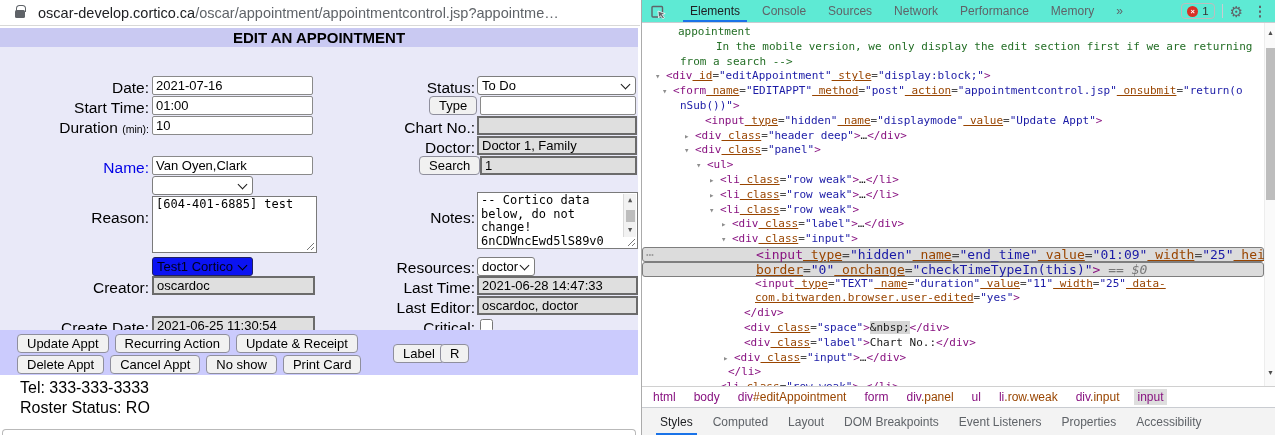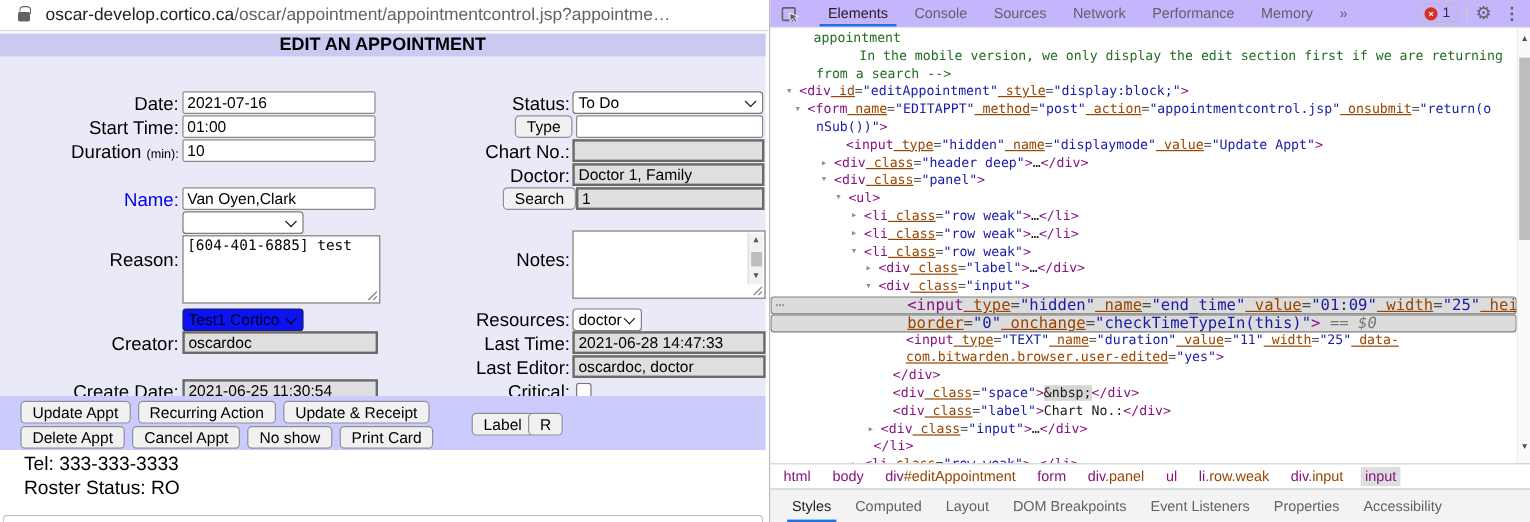--- a/index.html
+++ b/index.html
@@ -53,21 +53,21 @@
   .cb { position:absolute; width:13px; height:13px; accent-color:#444; }
 
   .tel { position:absolute; left:20px; top:379px; font-size:16px; color:#000; }
   .roster { position:absolute; left:20px; top:399px; font-size:16px; color:#000; }
   .bottomline { position:absolute; left:2px; top:429px; width:634px; height:6px;
                 border:1px solid #B9B9B9; border-bottom:none; border-radius:4px 4px 0 0; }
 
   
   .dt { position:absolute; left:641px; top:0; width:634px; height:435px; background:#fff;
         border-left:1px solid #ABABAB; }
-  .dtbar { position:absolute; left:0; top:0; width:100%; height:23px; background:#c4b5fd;
+  .dtbar { position:absolute; left:0; top:0; width:100%; height:23px; background:#5eead4;
            border-bottom:1px solid #C9CCD1; display:flex; align-items:center; }
   .insp { margin-left:9px; width:16px; height:16px; display:inline-flex; align-items:center; }
   .dtabs { display:flex; height:100%; margin-left:12px; }
   .dtab { position:relative; display:flex; align-items:center; height:100%; padding:0 11px;
           font-size:12px; color:#5F6368; cursor:pointer; white-space:nowrap; }
   .dtab.active { color:#202124; }
   .dtab.active::after { content:""; position:absolute; left:4px; right:4px; bottom:0; height:2.5px; background:#1A73E8; }
   .sp { flex:1; }
   .badge { display:inline-flex; align-items:center; gap:4px; border:1px solid #BDBDBD; border-radius:4px;
            padding:1px 5px; margin-right:7px; cursor:pointer; }
@@ -159,20 +159,21 @@
       <div class="ro" style="left:477px;top:88px;width:160px"></div>
 
       <label class="lbl" style="top:111px;left:280px;width:195px">Doctor:</label>
       <div class="ro" style="left:477px;top:108px;width:160px">Doctor 1, Family</div>
 
       <button class="btn smallbtn" style="left:419px;top:128px">Search</button>
       <div class="ro" style="left:480px;top:128px;width:157px">1</div>
 
       <label class="lbl" style="top:181px;left:280px;width:195px">Notes:</label>
       <div class="ta" style="left:477px;top:164px;width:161px;height:57px">
+        <div class="notes-text">-- Cortico data below, do not change! 6nCDWncEwd5lS89v0</div>
         <div class="vsb">
             <span>▲</span>
             <span class="thumb"></span>
             <span>▼</span>
           </div>
         <svg class="grip" width="9" height="9">
             <path d="M8 1 L1 8 M8 5 L5 8" stroke="#777" stroke-width="1" fill="none"></path>
           </svg>
       </div>
 

